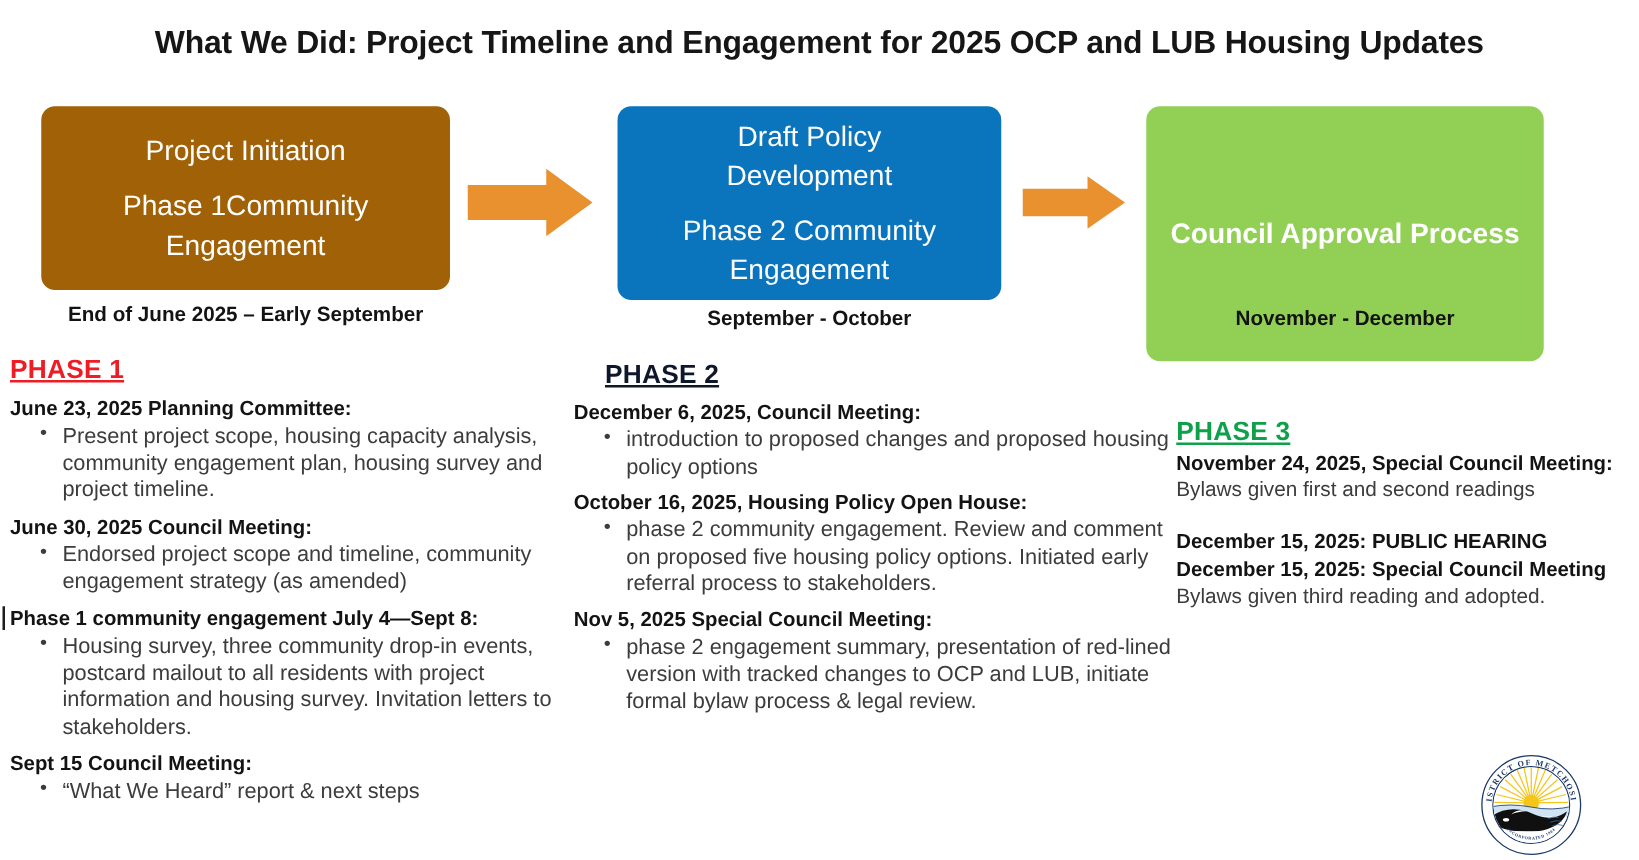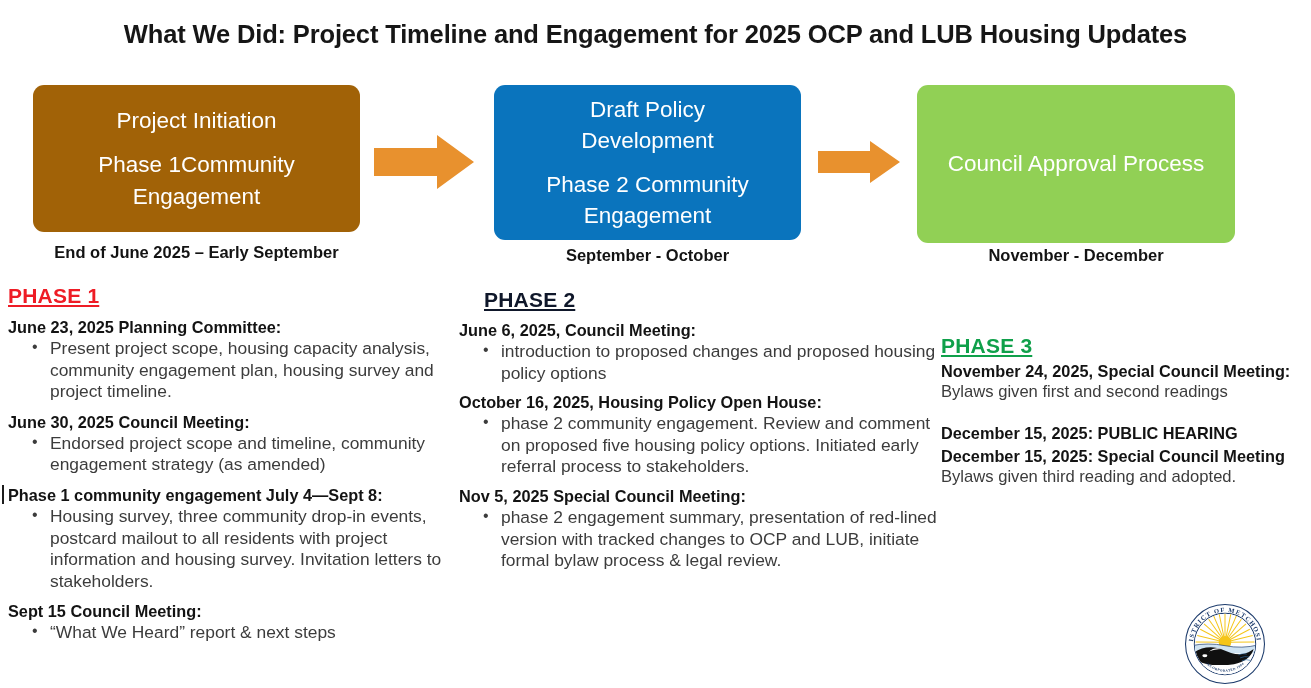--- a/index.html
+++ b/index.html
@@ -51,22 +51,23 @@
   #box-initiation {
     left: 33px;  top: 85px;  width: 327px;  height: 147px;
     background: #a16207;
   }
   #box-draft {
     left: 494px; top: 85px;  width: 307px;  height: 155px;
     background: #0a74bd;
     border-radius: 11px;
   }
   #box-approval {
-    left: 917px; top: 85px;  width: 318px;  height: 158px;
+    left: 917px; top: 85px;  width: 318px;  height: 204px;
     background: #91d055;
+    font-weight: bold;
   }
 
   
   .arrow { position: absolute; }
   #arrow-1 { left: 374px; top: 135px; width: 100px; height: 54px; }
   #arrow-2 { left: 818px; top: 141px; width:  82px; height: 42px; }
 
   
   .date-caption {
     position: absolute;
@@ -218,21 +219,21 @@
 
   <p class="event-title">Sept 15 Council Meeting:</p>
   <ul class="event-bullets">
     <li>“What We Heard” report &amp; next steps</li>
   </ul>
 </div>
 
 <div class="phase-col c2" id="phase-col-2">
   <div class="phase-heading" id="phase-heading-2">PHASE 2</div>
 
-  <p class="event-title">June 6, 2025, Council Meeting:</p>
+  <p class="event-title">December 6, 2025, Council Meeting:</p>
   <ul class="event-bullets">
     <li>introduction to proposed changes and proposed housing policy options</li>
   </ul>
 
   <p class="event-title">October 16, 2025, Housing Policy Open House:</p>
   <ul class="event-bullets">
     <li>phase 2 community engagement. Review and comment on proposed five housing policy options. Initiated early referral process to stakeholders.</li>
   </ul>
 
   <p class="event-title">Nov 5, 2025 Special Council Meeting:</p>

